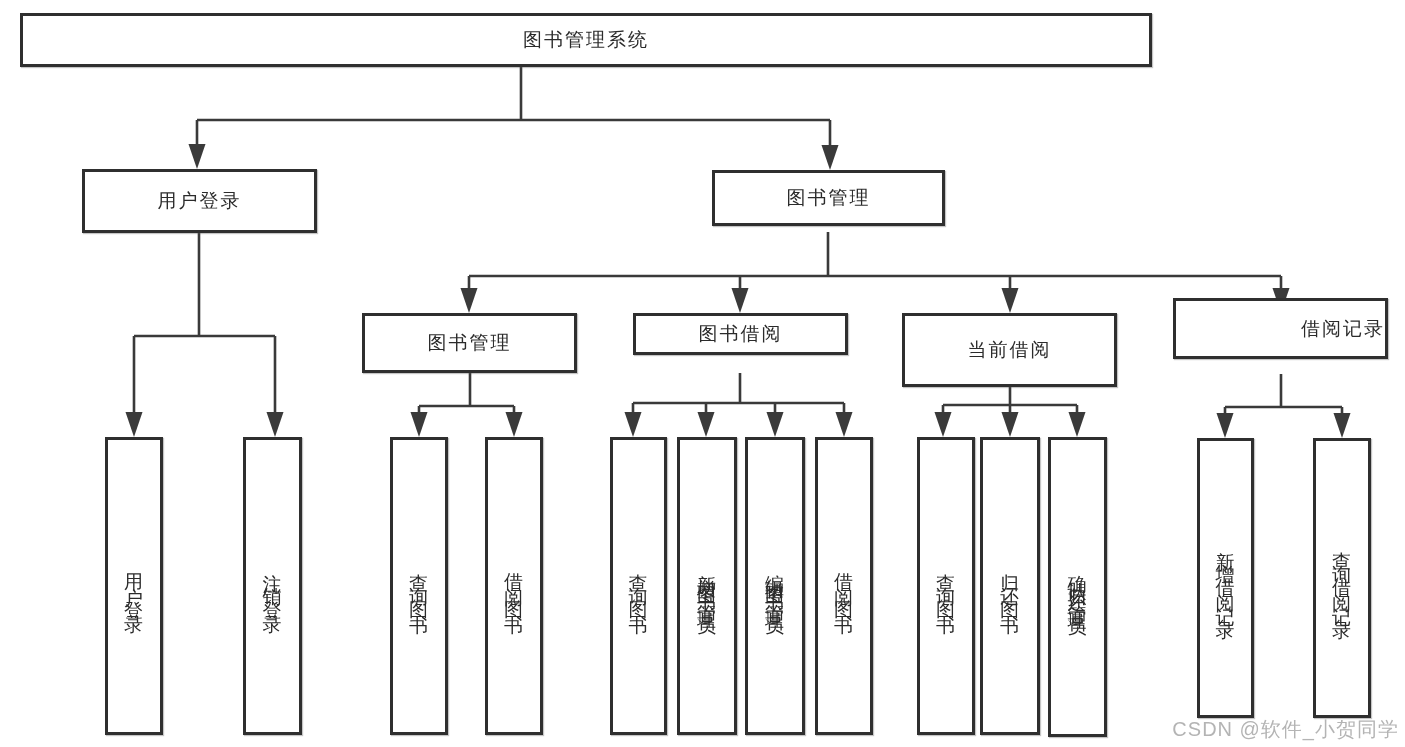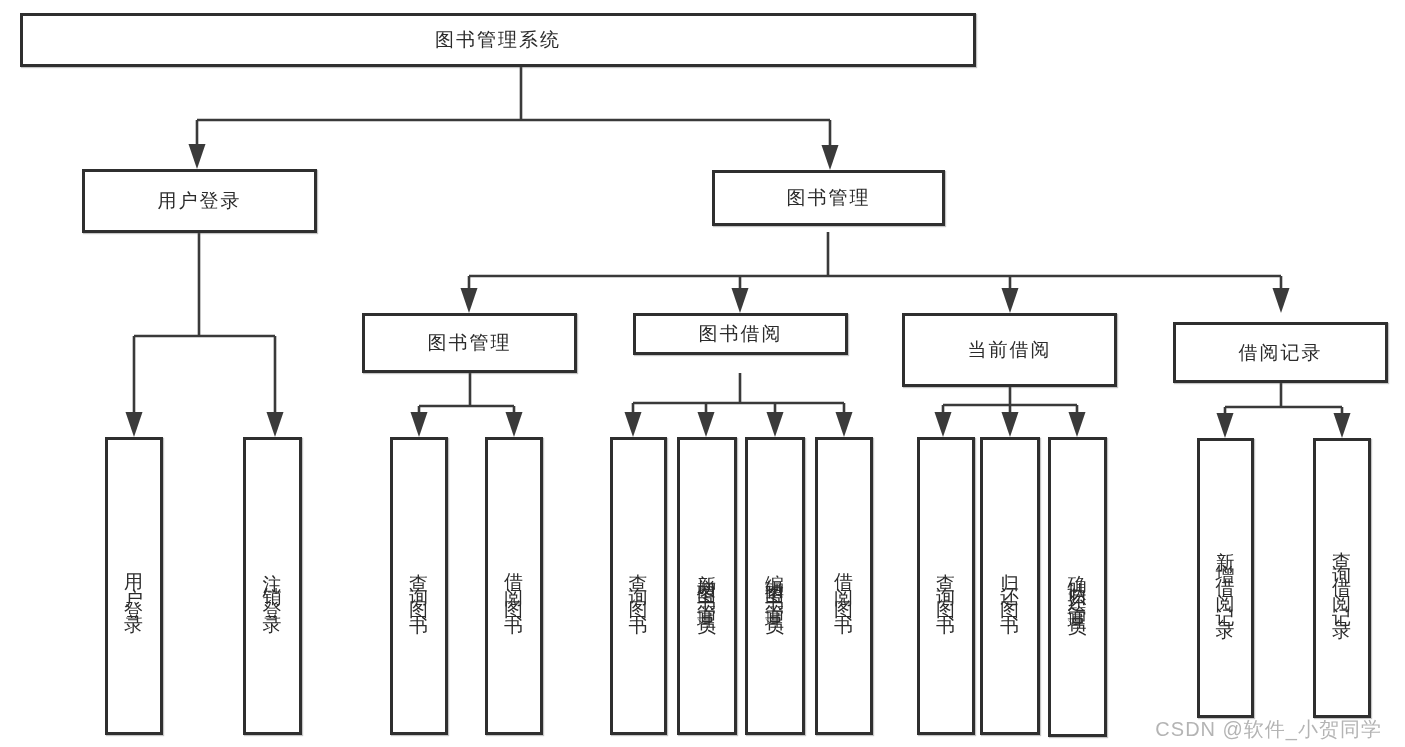--- a/index.html
+++ b/index.html
@@ -43,21 +43,21 @@
     writing-mode:vertical-rl;
     text-orientation:mixed;
     line-height:1;
     letter-spacing:14px;
   }
   .node.v.tight .lbl{
     letter-spacing:6px;
   }
   #watermark{
     position:absolute;
-    right:23px;
+    right:6px;
     bottom:4px;
     font-size:20px;
     letter-spacing:1px;
     white-space:nowrap;
     z-index:5;
   }
 </style>
 </head>
 <body>
 
@@ -84,21 +84,21 @@
       <polygon points="697.5,412 714.5,412 706,437" fill="#3a3a3a"></polygon>
       <polygon points="766.5,412 783.5,412 775,437" fill="#3a3a3a"></polygon>
       <polygon points="835.5,412 852.5,412 844,437" fill="#3a3a3a"></polygon>
       <polygon points="934.5,412 951.5,412 943,437" fill="#3a3a3a"></polygon>
       <polygon points="1001.5,412 1018.5,412 1010,437" fill="#3a3a3a"></polygon>
       <polygon points="1068.5,412 1085.5,412 1077,437" fill="#3a3a3a"></polygon>
       <polygon points="1216.5,413 1233.5,413 1225,438" fill="#3a3a3a"></polygon>
       <polygon points="1333.5,413 1350.5,413 1342,438" fill="#3a3a3a"></polygon>
     </svg>
   <div id="nodes">
-      <div class="node h" style="left: 20px; top: 13px; width: 956px; height: 54px;">
+      <div class="node h" style="left: 20px; top: 13px; width: 1132px; height: 54px;">
         <span class="lbl">图书管理系统</span>
       </div>
       <div class="node h" style="left: 82px; top: 169px; width: 235px; height: 64px;">
         <span class="lbl">用户登录</span>
       </div>
       <div class="node h" style="left: 712px; top: 170px; width: 233px; height: 56px;">
         <span class="lbl">图书管理</span>
       </div>
       <div class="node v" style="left: 105px; top: 437px; width: 58px; height: 298px;">
         <span class="lbl">用户登录</span>
@@ -108,21 +108,21 @@
       </div>
       <div class="node h" style="left: 362px; top: 313px; width: 215px; height: 60px;">
         <span class="lbl">图书管理</span>
       </div>
       <div class="node h" style="left: 633px; top: 313px; width: 215px; height: 42px;">
         <span class="lbl">图书借阅</span>
       </div>
       <div class="node h" style="left: 902px; top: 313px; width: 215px; height: 74px;">
         <span class="lbl">当前借阅</span>
       </div>
-      <div class="node h" style="left: 1173px; top: 322px; width: 215px; height: 61px;">
+      <div class="node h" style="left: 1173px; top: 298px; width: 215px; height: 61px; justify-content: flex-end;">
         <span class="lbl">借阅记录</span>
       </div>
       <div class="node v" style="left: 390px; top: 437px; width: 58px; height: 298px;">
         <span class="lbl">查询图书</span>
       </div>
       <div class="node v" style="left: 485px; top: 437px; width: 58px; height: 298px;">
         <span class="lbl">借阅图书</span>
       </div>
       <div class="node v" style="left: 610px; top: 437px; width: 57px; height: 298px;">
         <span class="lbl">查询图书</span>

